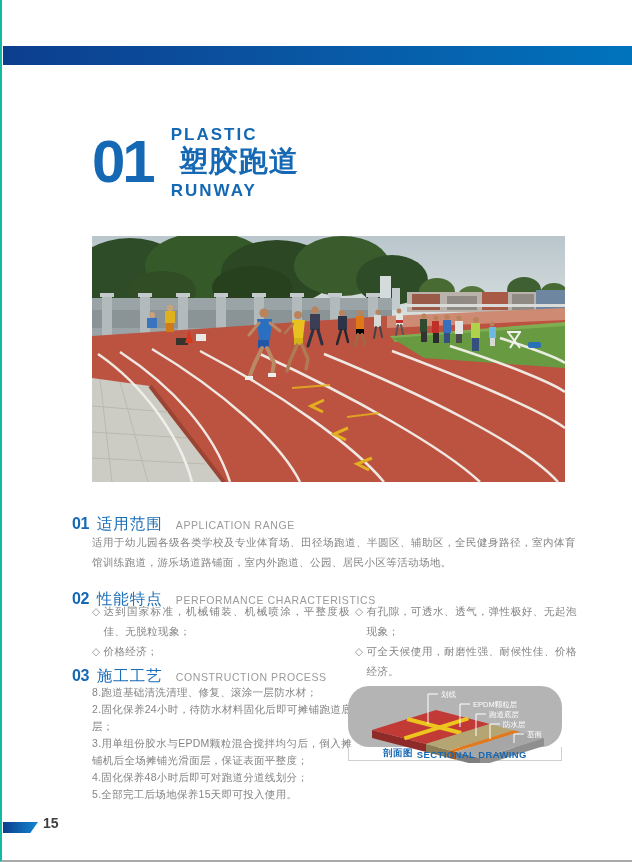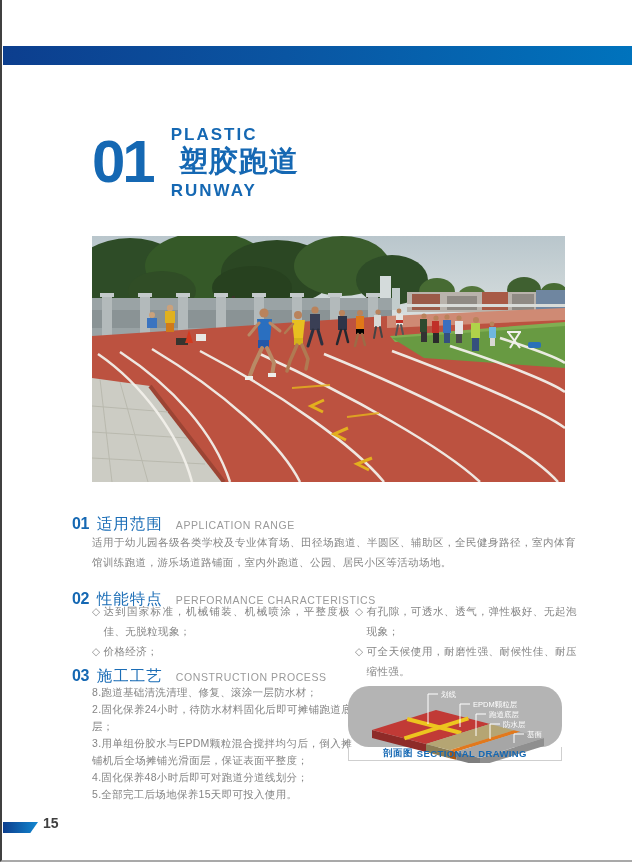--- a/index.html
+++ b/index.html
@@ -1,20 +1,20 @@
 <!DOCTYPE html>
 <html><head>
 <meta charset="utf-8">
 <style>
   * { margin:0; padding:0; box-sizing:border-box; }
   html,body { background:#ffffff; }
   body { font-family:"Liberation Sans", sans-serif; }
   .page {
     position:relative; width:632px; height:862px; background:#fff;
-    border-left:2px solid #404040; border-bottom:2px solid #a9a9a9;
+    border-left:2px solid #14b8a6; border-bottom:2px solid #a9a9a9;
     overflow:hidden;
   }
   .top-bar {
     position:absolute; left:1px; right:0; top:46px; height:19px;
     background:linear-gradient(90deg,#0c3e8e 0%, #0a55a2 45%, #0073bd 100%);
   }
   
   .title-block { position:absolute; left:90px; top:124px; display:flex; align-items:flex-start; }
   .big-num {
     font-size:60px; font-weight:800; color:#1568b3; line-height:0.92;
@@ -32,21 +32,21 @@
   .sec-en  { font-size:10.5px; color:#9a9a9a; margin-left:13px; letter-spacing:0.6px; }
   .body-text { position:absolute; color:#858585; font-size:10.5px; line-height:20px; letter-spacing:0.4px; text-align:justify; }
   .bullet { display:flex; }
   .bullet .dm { color:#8f8f8f; margin-right:3px; flex:0 0 auto; }
   .steps-list div { letter-spacing:0.3px; }
   
   .diagram { position:absolute; left:346px; top:686px; width:214px; }
   .diagram .gray-area { width:214px; height:61px; background:#b4b4b4;border-radius:21px; }
   .diagram .cap {
     width:214px; height:14px; background:#ffffff; border:1px solid #cfcfcf; border-top:none;
-    display:flex; align-items:center; justify-content:center;
+    display:flex; align-items:flex-end; justify-content:center;
     color:#1568b3; font-size:9.5px; font-weight:bold; letter-spacing:0.4px;
   }
   .diagram .cap span { margin:0 2px; }
   
   .page-bar {
     position:absolute; left:1px; top:822px; width:35px; height:11px;
     background:linear-gradient(90deg,#0c3e8e,#1287d0);
     clip-path:polygon(0 0, 100% 0, 78% 100%, 0 100%);
   }
   .page-num { position:absolute; left:41px; top:815px; font-size:14px; color:#3f3f3f;font-weight:bold; }
@@ -288,21 +288,21 @@
       <span>价格经济；</span>
     </div>
   </div>
   <div class="body-text" style="left:353px; top:601px; width:222px;">
     <div class="bullet">
       <span class="dm">◇</span>
       <span>有孔隙，可透水、透气，弹性极好、无起泡现象；</span>
     </div>
     <div class="bullet">
       <span class="dm">◇</span>
-      <span>可全天候使用，耐磨性强、耐候性佳、耐压缩性强。</span>
+      <span>可全天候使用，耐磨性强、耐候性佳、价格经济。</span>
     </div>
   </div>
 
   <div class="sec-head" style="top:666px;">
     <span class="sec-num">03</span>
     <span class="sec-zh">施工工艺</span>
     <span class="sec-en">CONSTRUCTION PROCESS</span>
   </div>
   <div class="body-text steps-list" style="left:90px; top:684px; width:260px; line-height:17px;">
     <div>8.跑道基础清洗清理、修复、滚涂一层防水材；</div>

